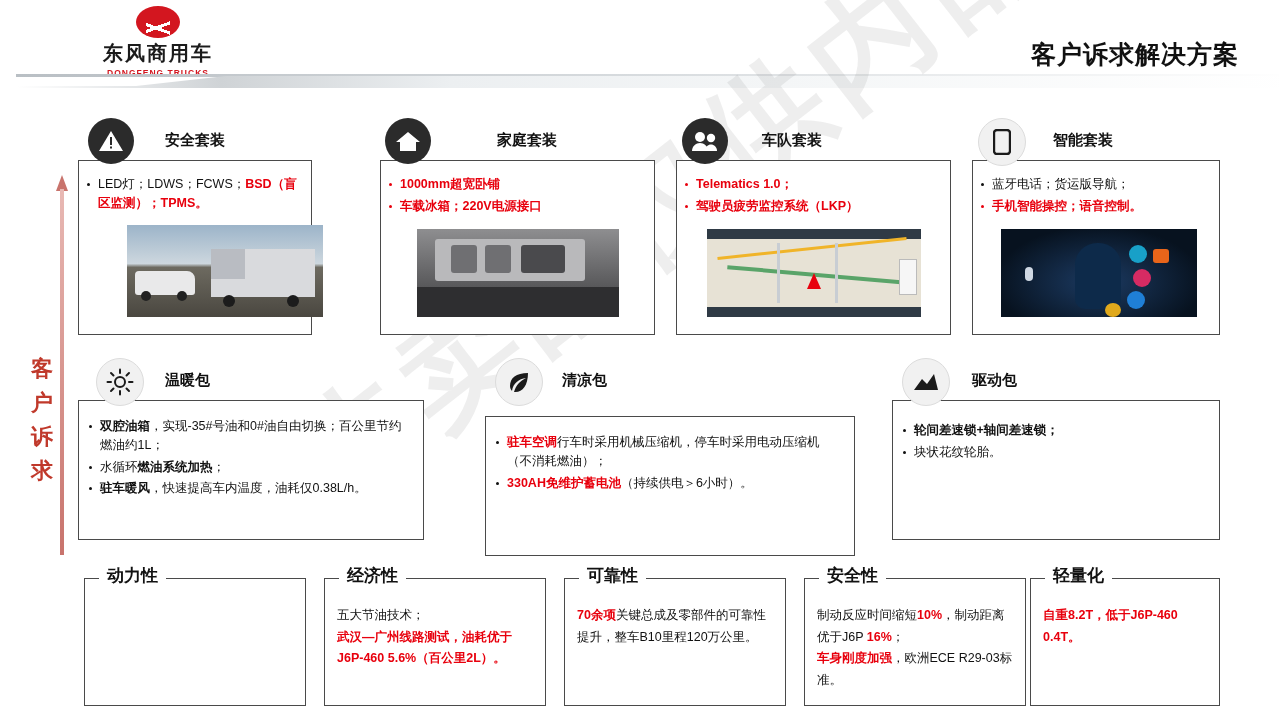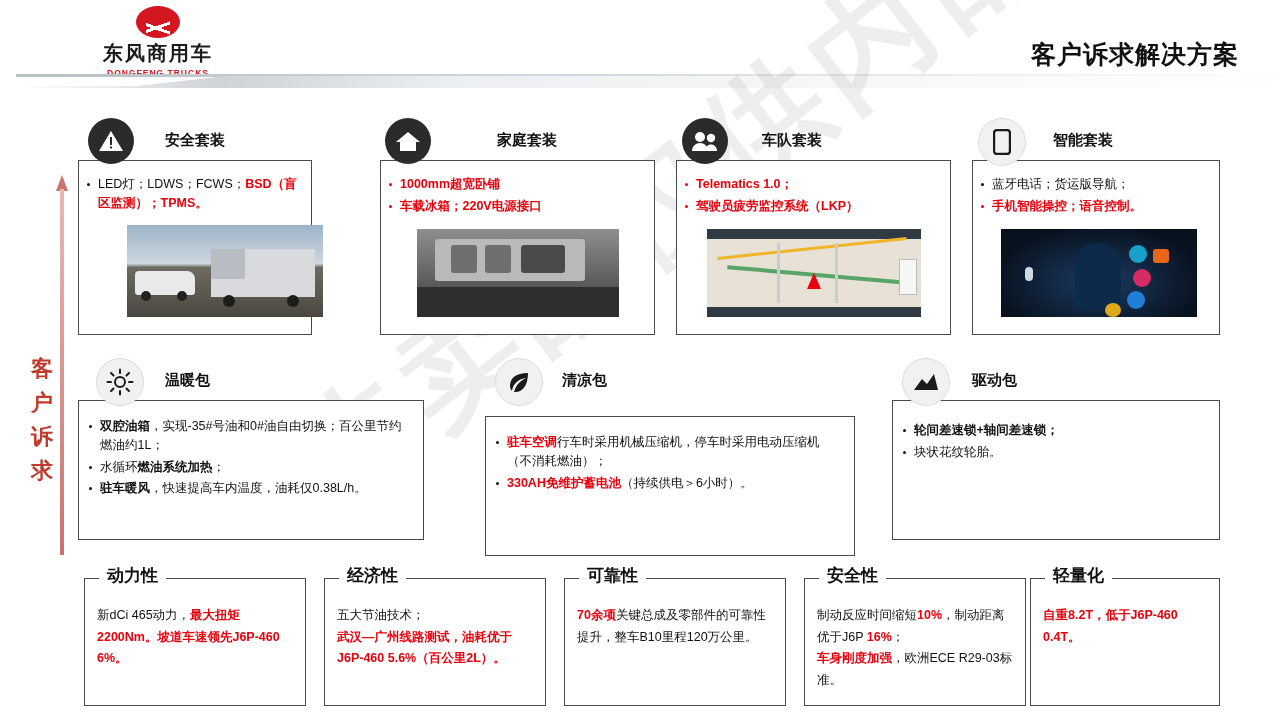--- a/index.html
+++ b/index.html
@@ -287,21 +287,20 @@
 <div class="pkg-title" style="left:972px;top:371px;">驱动包</div>
 <div class="card" style="left:892px;top:400px;width:328px;height:140px;">
   <ul class="bul" style="margin:20px 12px 0 8px;">
     <li><span class="b">轮间差速锁+轴间差速锁；</span></li>
     <li>块状花纹轮胎。</li>
   </ul>
 </div>
 
 <div class="bcard" style="left:84px;top:578px;width:222px;height:128px;">
   <div class="t">动力性</div>
-  <div class="body">新dCi 465动力，<span class="r">最大扭矩2200Nm。坡道车速领先J6P-460 6%。</span></div>
 </div>
 
 <div class="bcard" style="left:324px;top:578px;width:222px;height:128px;">
   <div class="t">经济性</div>
   <div class="body">五大节油技术；<br><span class="r">武汉—广州线路测试，油耗优于J6P-460 5.6%（百公里2L）。</span></div>
 </div>
 
 <div class="bcard" style="left:564px;top:578px;width:222px;height:128px;">
   <div class="t">可靠性</div>
   <div class="body"><span class="r">70余项</span>关键总成及零部件的可靠性提升，整车B10里程120万公里。</div>

